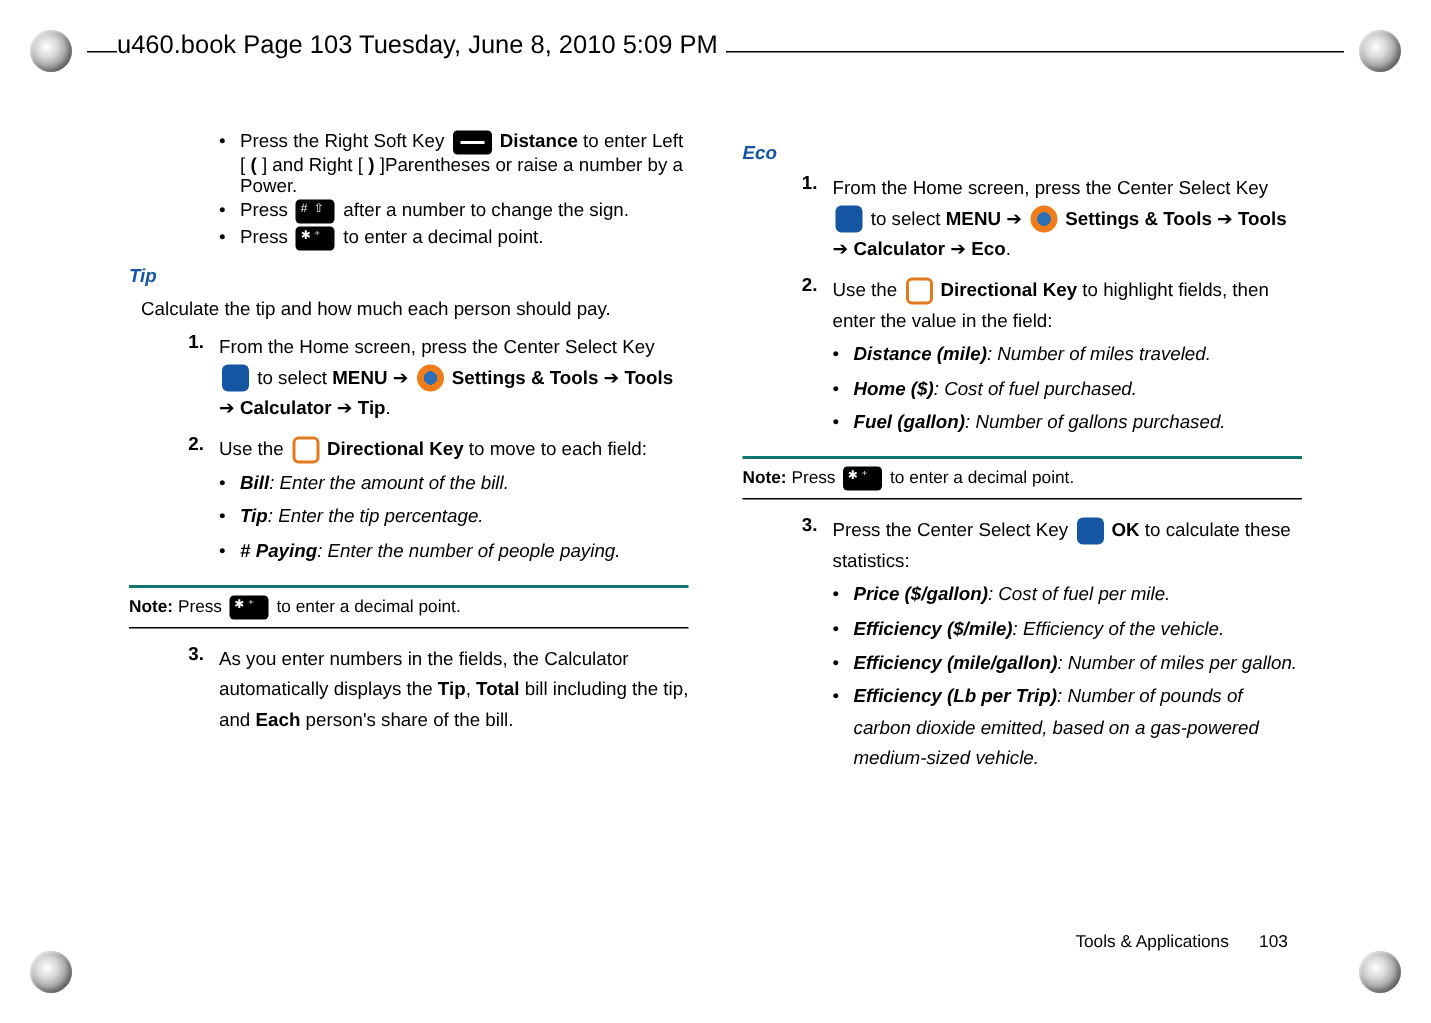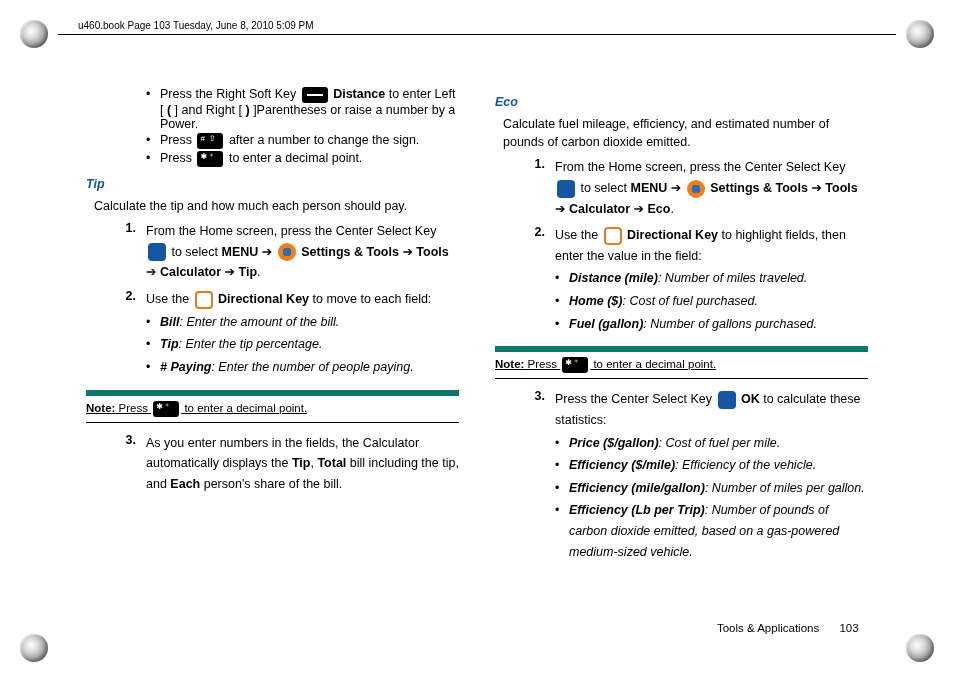--- a/index.html
+++ b/index.html
@@ -26,21 +26,21 @@
 .header-line {
   position: absolute;
   top: 34px; left: 58px; right: 58px;
   height: 1px; background: #000;
 }
 .header-text {
   position: absolute;
   top: 20px; left: 78px;
   background: #fff;
   padding: 0 6px 0 0;
-  font-size: 10px;
+  font-size: 17px;
 }
 .page-body {
   position: absolute;
   top: 85px; left: 86px; right: 86px; bottom: 50px;
   display: flex;
   gap: 36px;
 }
 .col { flex: 1; }
 .line { display: block; line-height: 1.45; }
 .bullet { display: flex; margin: 2px 0 2px 0; }
@@ -83,22 +83,22 @@
 }
 .key-orange::after{content:"";position:absolute;inset:3px;border-radius:2px;background:transparent;}
 .gear-icon {
   display:inline-block; vertical-align:middle;
   width:18px; height:18px; border-radius:50%;
   background: radial-gradient(circle,#2c6fb5 0 35%,#f07d1a 35% 60%, #f07d1a 100%);
   margin:0 2px;
 }
 b { font-weight: bold; }
 .note-box {
-  border-top:6px solid #0f766e; border-bottom:1px solid #000;
-  padding:5px 0; margin:10px 0; font-size:11.5px;text-decoration:underline;
+  border-top:2px solid #0f766e; border-bottom:1px solid #000;
+  padding:5px 0; margin:10px 0; font-size:11.5px;
 }
 .note-box b { font-weight:bold; }
 .footer {
   position:absolute; bottom:48px; right:88px; font-size:11.5px;
 }
 .footer .pn { display:inline-block; width:34px; text-align:center; }
 .indent-block { margin-left:60px; }
 </style>
 </head>
 <body>
@@ -171,21 +171,20 @@
     <div class="ol-item" style="margin-left:26px;">
       <span class="num">3.</span>
       <span class="otxt">
         <span>As you enter numbers in the fields, the Calculator automatically displays the </span><b>Tip</b><span>, </span><b>Total</b><span> bill including the tip, and </span><b>Each</b><span> person's share of the bill.</span>
       </span>
     </div>
   </div>
 
   <div class="col">
     <div class="heading-eco">Eco</div>
-    <div class="line" style="margin-left:8px; margin-bottom:6px;">Calculate fuel mileage, efficiency, and estimated number of pounds of carbon dioxide emitted.</div>
 
     <div class="ol-item" style="margin-left:26px;">
       <span class="num">1.</span>
       <span class="otxt">
         <span>From the Home screen, press the Center Select Key </span><span class="key-blue"></span><span> to select </span><b>MENU</b><span> ➔ </span><span class="gear-icon"></span><b> Settings &amp; Tools</b><span> ➔ </span><b>Tools</b><span> ➔ </span><b>Calculator</b><span> ➔ </span><b>Eco</b><span>.</span>
       </span>
     </div>
 
     <div class="ol-item" style="margin-left:26px;">
       <span class="num">2.</span>

